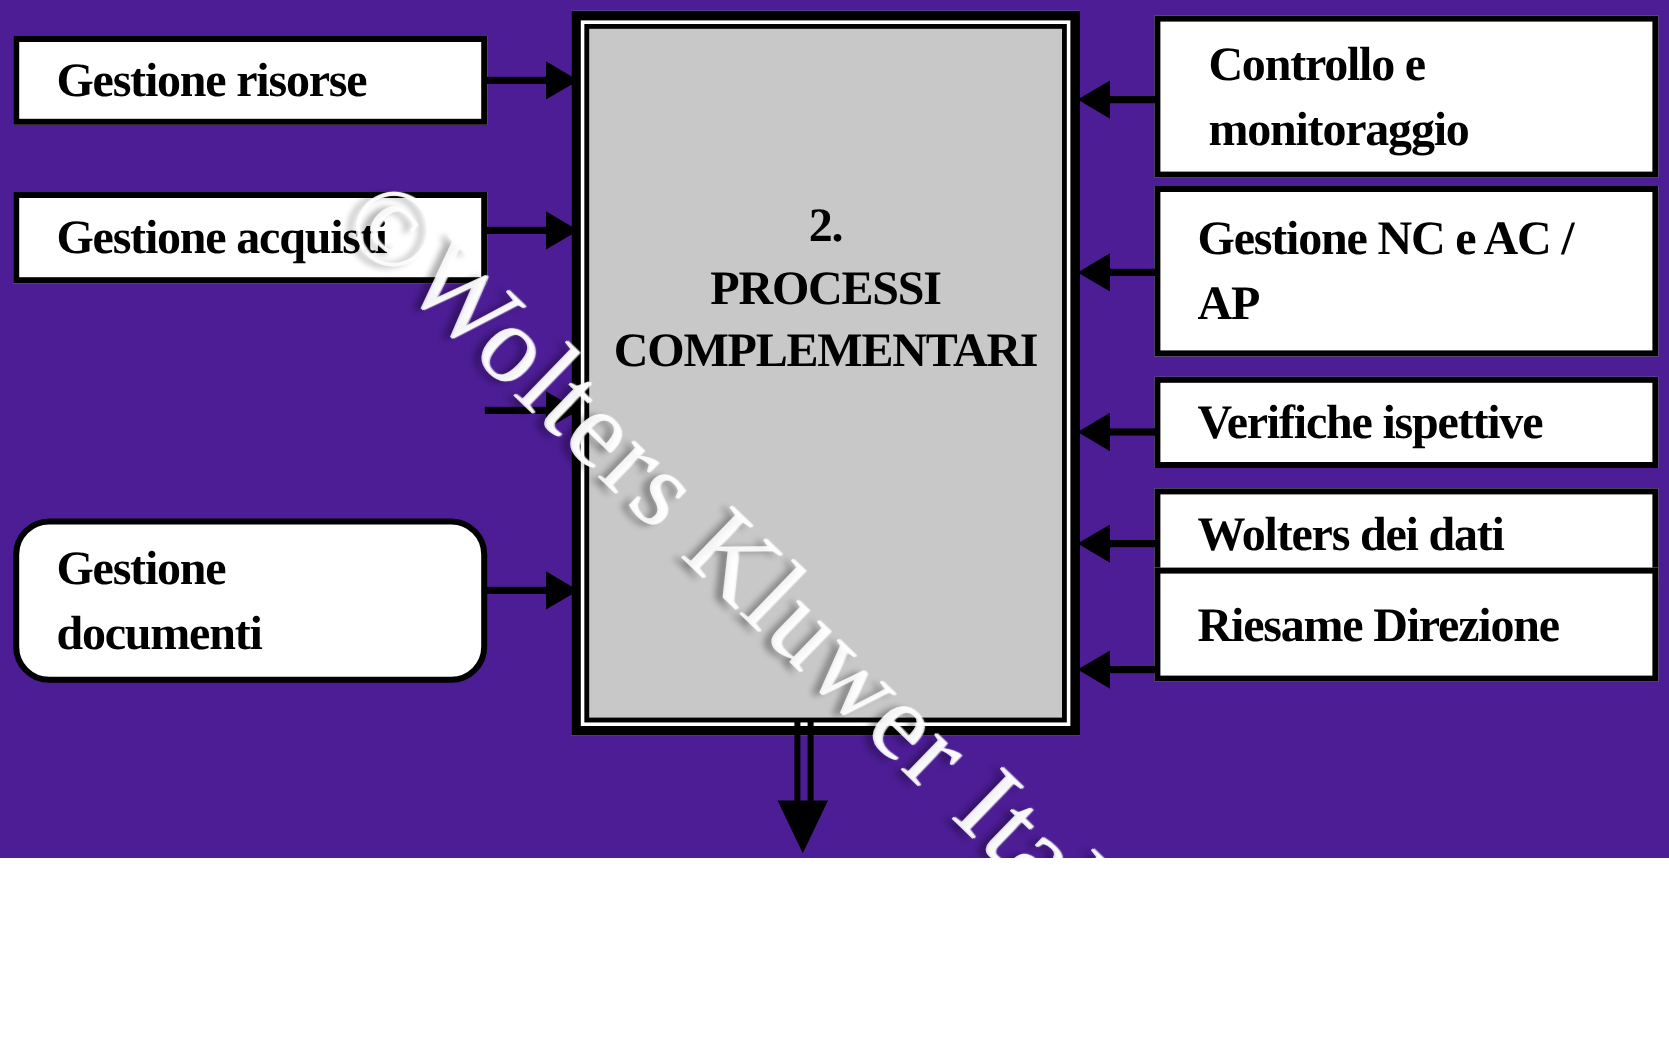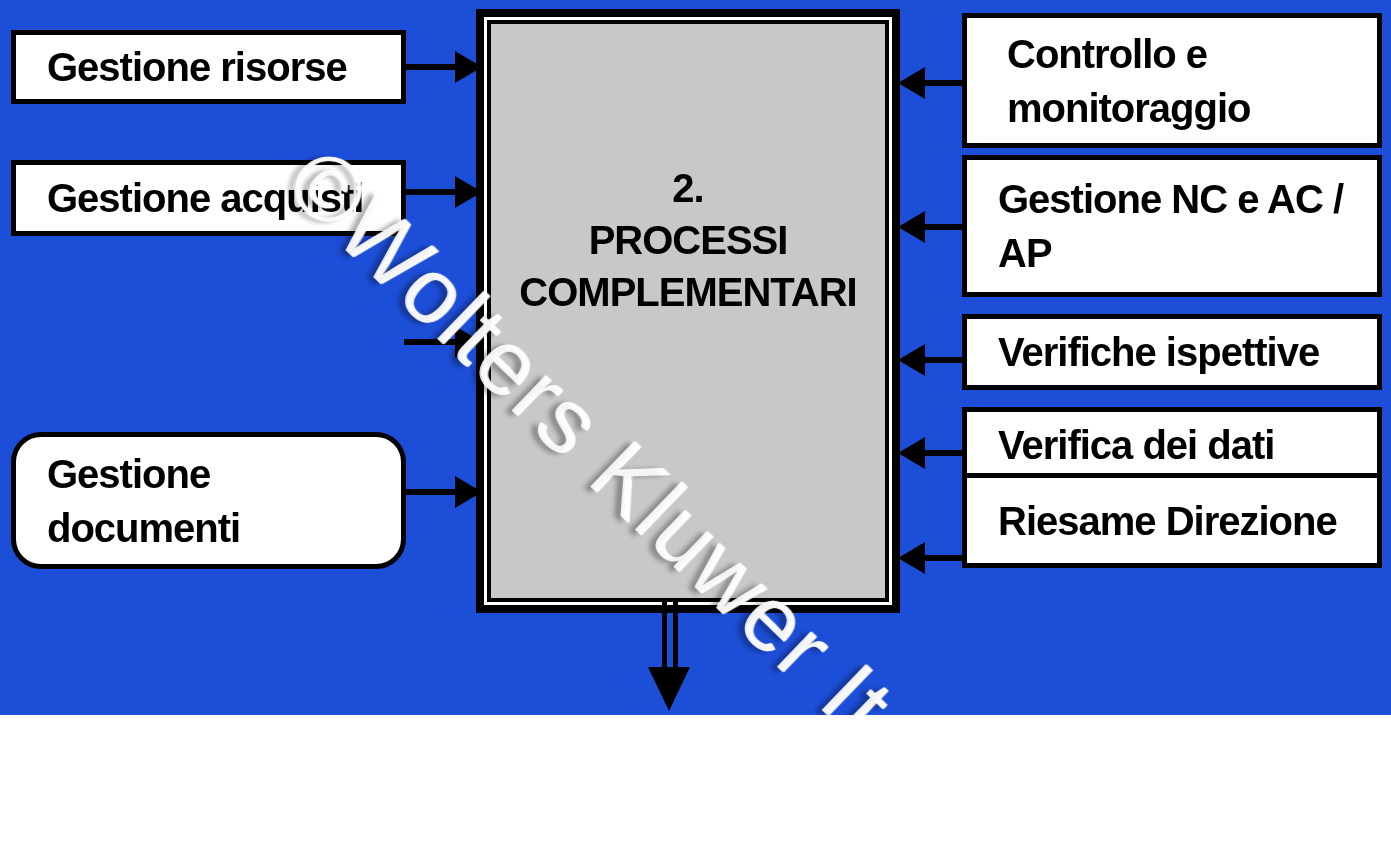--- a/index.html
+++ b/index.html
@@ -1,19 +1,19 @@
 <!DOCTYPE html>
 <html><head>
 <meta charset="utf-8">
 <style>
   html,body { margin:0; padding:0; background:#ffffff; }
   .page {
     position:relative; width:1391px; height:715px;
-    background:#1d4ed8; overflow:hidden;
-    font-family:Liberation Sans, sans-serif;
+    background:#4c1d95; overflow:hidden;
+    font-family:Liberation Serif, serif;
   }
 
   
   .box {
     position:absolute; box-sizing:border-box;
     border:5px solid #000; background:#fff;
     display:flex; align-items:center;
     font-weight:bold; font-size:40px; line-height:54px;
     letter-spacing:-1px; color:#000; white-space:pre;
   }
@@ -136,21 +136,21 @@
 monitoraggio</span>
   </div>
   <div class="box pad-left" style="left:962px; top:155px; width:420px; height:142px;">
     <span>Gestione NC e AC /
 AP</span>
   </div>
   <div class="box pad-left" style="left:962px; top:314px; width:420px; height:76px;">
     <span>Verifiche ispettive</span>
   </div>
   <div class="box pad-left" style="left:962px; top:407px; width:420px; height:76px;">
-    <span>Verifica dei dati</span>
+    <span>Wolters dei dati</span>
   </div>
   <div class="box pad-left" style="left:962px; top:473px; width:420px; height:95px;">
     <span>Riesame Direzione</span>
   </div>
 
   <div class="v-arrow">
     <div class="line l1"></div>
     <div class="line l2"></div>
     <div class="head"></div>
   </div>

